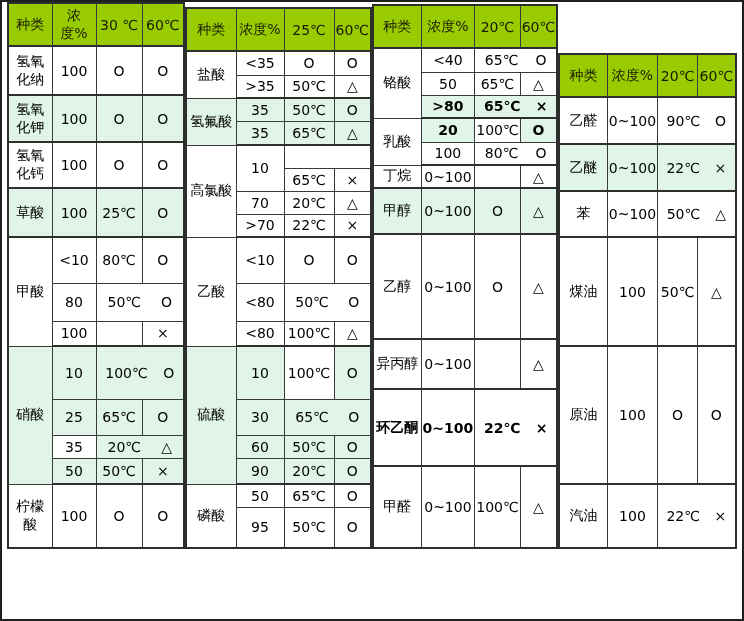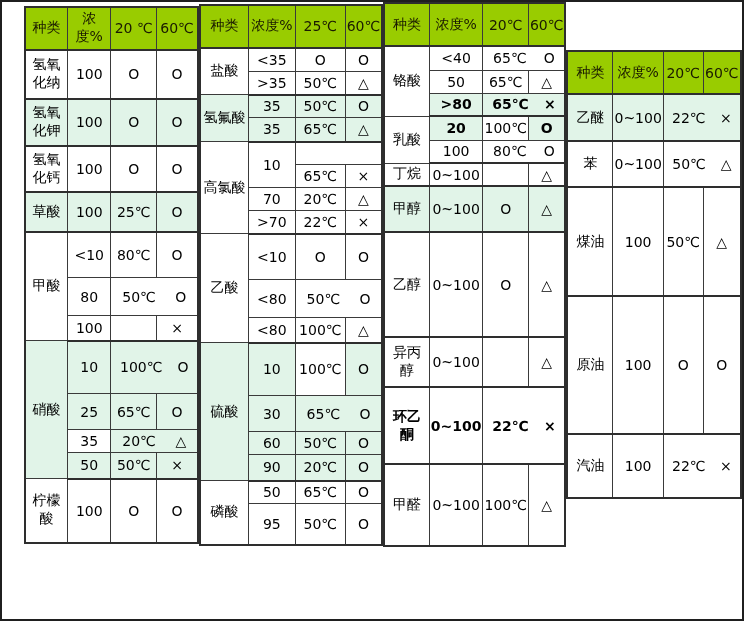--- a/index.html
+++ b/index.html
@@ -8,21 +8,21 @@
     position:relative;width:744px;height:621px;box-sizing:border-box;
     background:#ffffff;border:2px solid #1f1f1f;overflow:hidden;
   }
   .title-bar{
     height:53px;display:flex;align-items:center;justify-content:center;
   }
   .title-bar .title{
     font-size:15px;font-weight:bold;color:#000;letter-spacing:1px;
   }
   .tables{
-    display:flex;align-items:center;margin-left:22px;
+    display:flex;align-items:flex-end;margin-left:5px;
   }
   table.grp{
     border-collapse:collapse;table-layout:fixed;
     border:2px solid #2e2e2e;
   }
   table.grp th{
     background:#99cc00;border:1px solid #3a3a3a;border-bottom:2px solid #2e2e2e;
     font-weight:normal;font-size:14px;color:#1a1a00;
     text-align:center;vertical-align:middle;white-space:pre-line;
     padding:0 1px;height:41px;
@@ -55,21 +55,21 @@
           <col style="width: 44px;">
           <col style="width: 44px;">
           <col style="width: 46px;">
           <col style="width: 42px;">
         </colgroup>
         <thead>
           <tr>
             <th>种类</th>
             <th>浓
 度%</th>
-            <th>20 ℃</th>
+            <th>30 ℃</th>
             <th>60℃</th>
           </tr>
         </thead>
         <tbody>
           <tr class="hb" style="height: 49px;">
             <td>氢氧化纳</td>
             <td>100</td>
             <td>O</td>
             <td>O</td>
           </tr>
@@ -78,21 +78,21 @@
             <td>100</td>
             <td>O</td>
             <td>O</td>
           </tr>
           <tr class="hb" style="height: 46px;">
             <td>氢氧化钙</td>
             <td>100</td>
             <td>O</td>
             <td>O</td>
           </tr>
-          <tr class="rg hb" style="height: 40px;">
+          <tr class="rg hb" style="height: 49px;">
             <td>草酸</td>
             <td>100</td>
             <td>25℃</td>
             <td>O</td>
           </tr>
           <tr style="height: 46px;">
             <td rowspan="3">甲酸</td>
             <td>&lt;10</td>
             <td class="b l">80℃</td>
             <td>O</td>
@@ -369,20 +369,30 @@
         </colgroup>
         <thead>
           <tr>
             <th>种类</th>
             <th>浓度%</th>
             <th>20℃</th>
             <th>60℃</th>
           </tr>
         </thead>
         <tbody>
+          <tr class="hb" style="height: 47px;">
+            <td>乙醛</td>
+            <td>0~100</td>
+            <td colspan="2">
+              <div class="sp">
+                <span>90℃</span>
+                <span>O</span>
+              </div>
+            </td>
+          </tr>
           <tr class="rg hb" style="height: 47px;">
             <td>乙醚</td>
             <td>0~100</td>
             <td colspan="2">
               <div class="sp">
                 <span>22℃</span>
                 <span>×</span>
               </div>
             </td>
           </tr>

